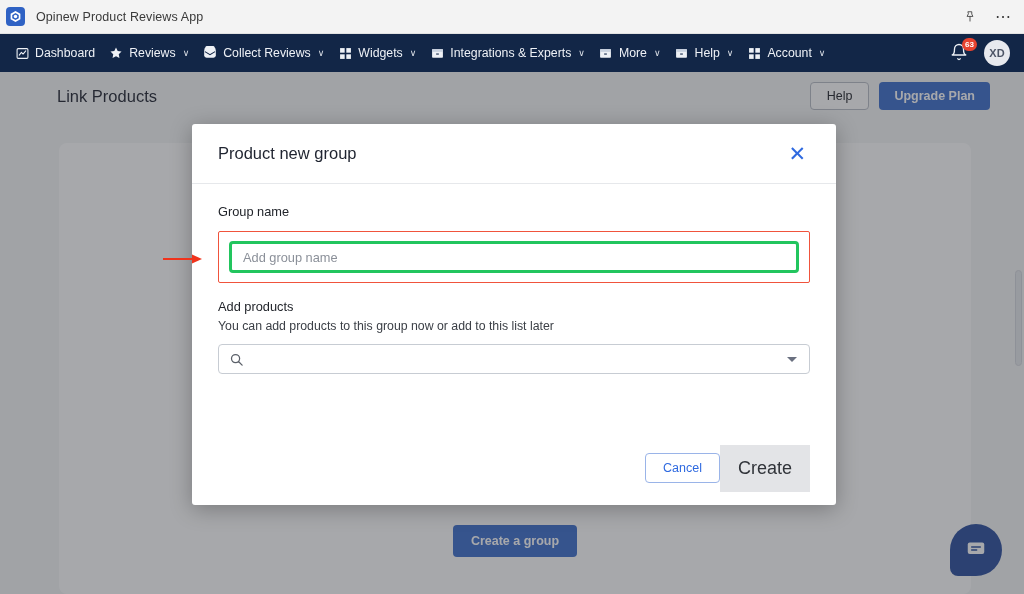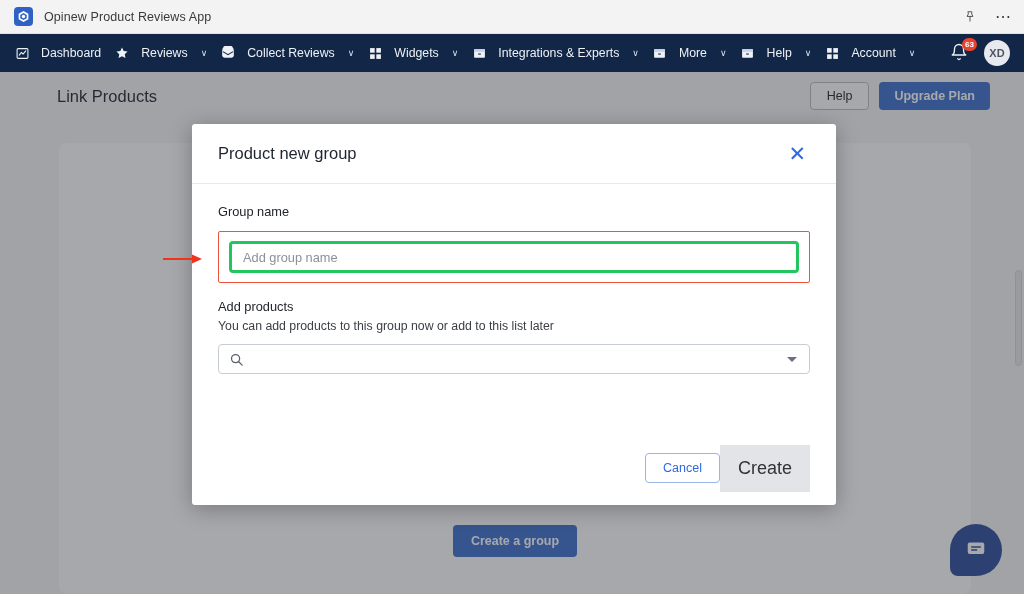--- a/index.html
+++ b/index.html
@@ -10,21 +10,21 @@
     font-family: "Liberation Sans", sans-serif;
     background: #ffffff;
   }
   .app { position: relative; width: 1024px; height: 594px; overflow: hidden; }
 
   
   .titlebar {
     position: absolute; top: 0; left: 0; width: 1024px; height: 34px;
     background: #f3f3f3;
     display: flex; align-items: center;
-    padding: 0 12px 0 14px;
+    padding: 0 12px 0 6px;
     border-bottom: 1px solid #e2e2e2;
   }
   .tb-logo {
     width: 19px; height: 19px; border-radius: 4px;
     background: #2f62c4;
     display: flex; align-items: center; justify-content: center;
     flex: 0 0 auto;
   }
   .tb-logo svg { display:block; }
   .tb-title {
@@ -37,21 +37,21 @@
   .tb-dots { font-size: 16px; color: #3a3a3a; letter-spacing: 1px; line-height: 10px; }
 
   
   .navbar {
     position: absolute; top: 34px; left: 0; width: 1024px; height: 38px;
     background: #122647;
     display: flex; align-items: center;
     padding: 0 10px 0 8px;
   }
   .nav-item {
-    display: flex; align-items: center; gap: 12px;
+    display: flex; align-items: center; gap: 6px;
     color: #eef1f6; font-size: 12.3px; white-space: nowrap;
     padding: 5px 7px; border-radius: 3px; cursor: pointer;
   }
   .nav-item .ico { display: flex; align-items: center; justify-content: center;
                    width: 14px; height: 14px; flex: 0 0 auto; }
   .nav-item .caret { font-size: 9px; opacity: .92; margin-left: 1px; }
   .nav-right { margin-left: auto; display: flex; align-items: center; gap: 14px; padding-right: 4px; }
   .bell-wrap { position: relative; width: 20px; height: 20px; cursor: pointer; }
   .badge {
     position: absolute; top: -5px; right: -7px;

